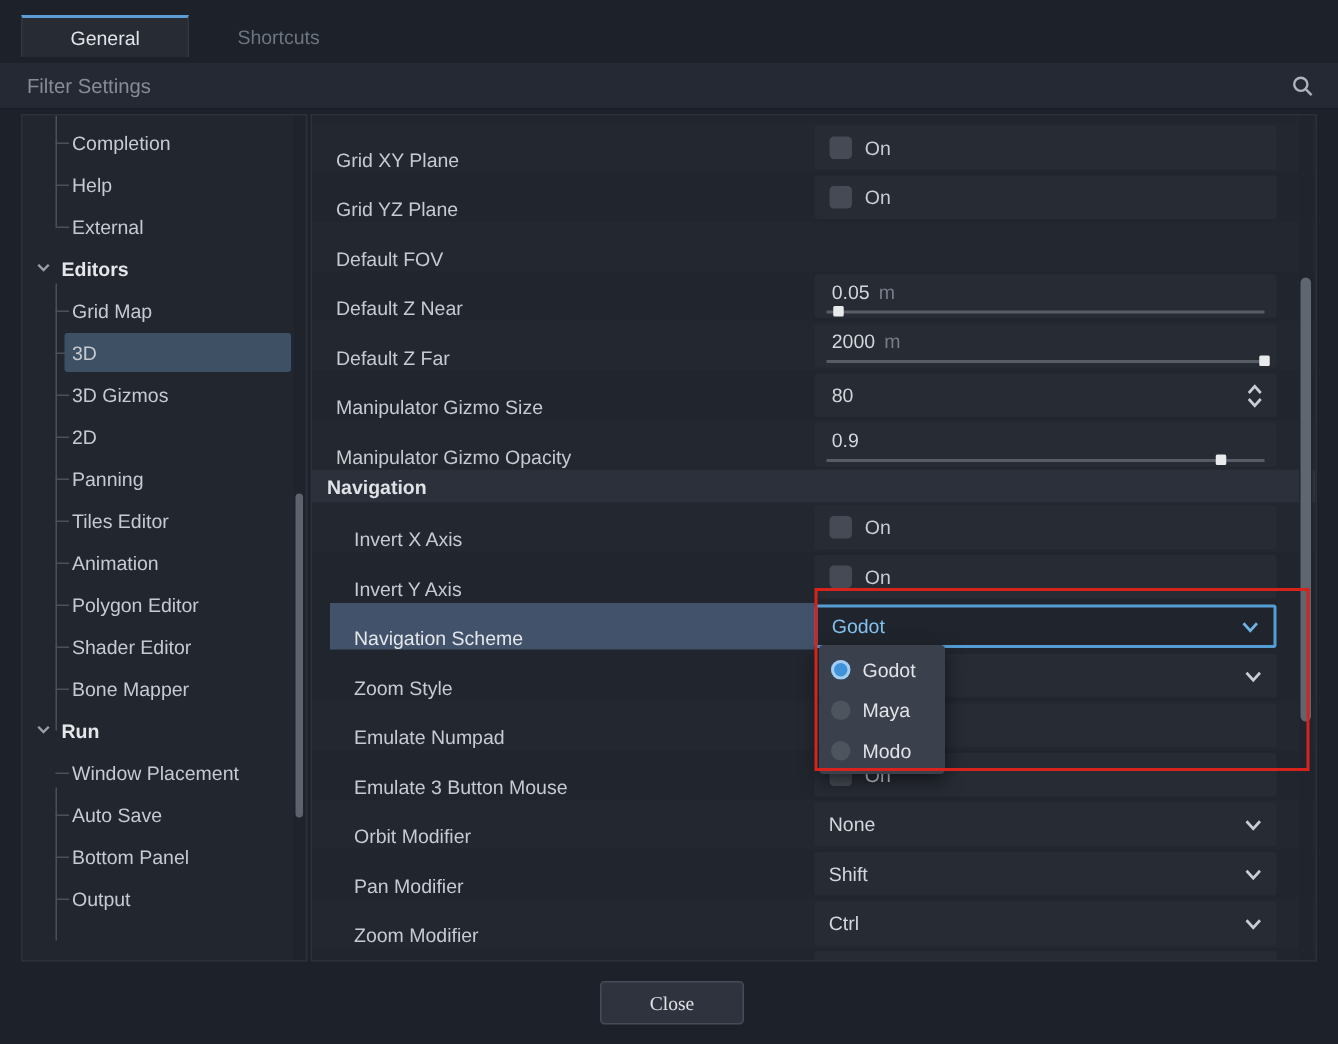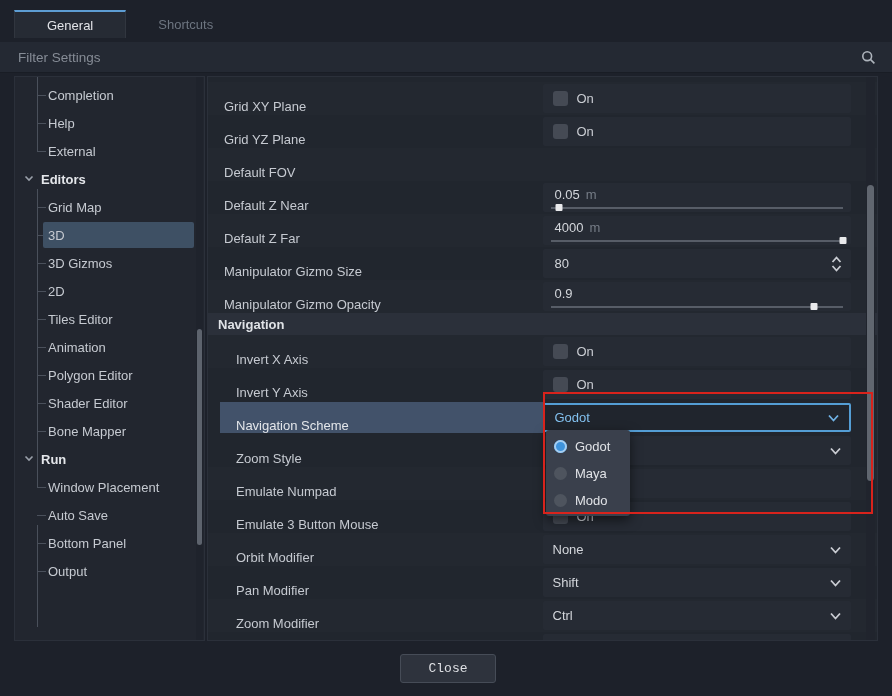--- a/index.html
+++ b/index.html
@@ -135,21 +135,21 @@
   .annotation-box {
     position:absolute; left:543px; top:392px; width:330px; height:122px;
     border:2px solid #d8231c; z-index:9; pointer-events:none;
   }
 
   
   .footer { position:absolute; left:0; bottom:0; width:892px; height:53px; background:#1d212a; }
   .close-btn {
     position:absolute; left:400px; top:11px; width:96px; height:29px;
     background:#2e333d; border:1px solid #464c57; border-radius:3px;
-    color:#dfe1e5; font-family:Liberation Mono, monospace; font-size:13px; cursor:pointer;
+    color:#dfe1e5; font-family:Liberation Serif, serif; font-size:13px; cursor:pointer;
   }
   svg { display:block; }
 </style>
 </head>
 <body>
 
 <div class="tabbar">
   <div class="tab" data-active="true">
     <span>General</span>
   </div>
@@ -199,20 +199,23 @@
     <div class="tree-item child" data-selected="true">
         <span class="tree-label">3D</span>
       </div>
     <div class="tree-item child">
         <span class="tree-label">3D Gizmos</span>
       </div>
     <div class="tree-item child">
         <span class="tree-label">2D</span>
       </div>
     <div class="tree-item child">
+        <span class="tree-label">Panning</span>
+      </div>
+    <div class="tree-item child">
         <span class="tree-label">Tiles Editor</span>
       </div>
     <div class="tree-item child">
         <span class="tree-label">Animation</span>
       </div>
     <div class="tree-item child">
         <span class="tree-label">Polygon Editor</span>
       </div>
     <div class="tree-item child">
         <span class="tree-label">Shader Editor</span>
@@ -277,21 +280,21 @@
         <span><span class="slider-val">0.05</span><span class="suffix-unit">m</span></span>
         <span class="slider-track">
           <span class="slider-thumb" style="left: 3%;"></span>
         </span>
       </div>
     </div>
 
     <div class="srow">
       <div class="slabel">Default Z Far</div>
       <div class="scell slider-cell">
-        <span><span class="slider-val">4000</span><span class="suffix-unit">m</span></span>
+        <span><span class="slider-val">2000</span><span class="suffix-unit">m</span></span>
         <span class="slider-track">
           <span class="slider-thumb" style="left: 100%;"></span>
         </span>
       </div>
     </div>
 
     <div class="srow">
       <div class="slabel">Manipulator Gizmo Size</div>
       <div class="scell">
         <span class="slider-val">80</span>

